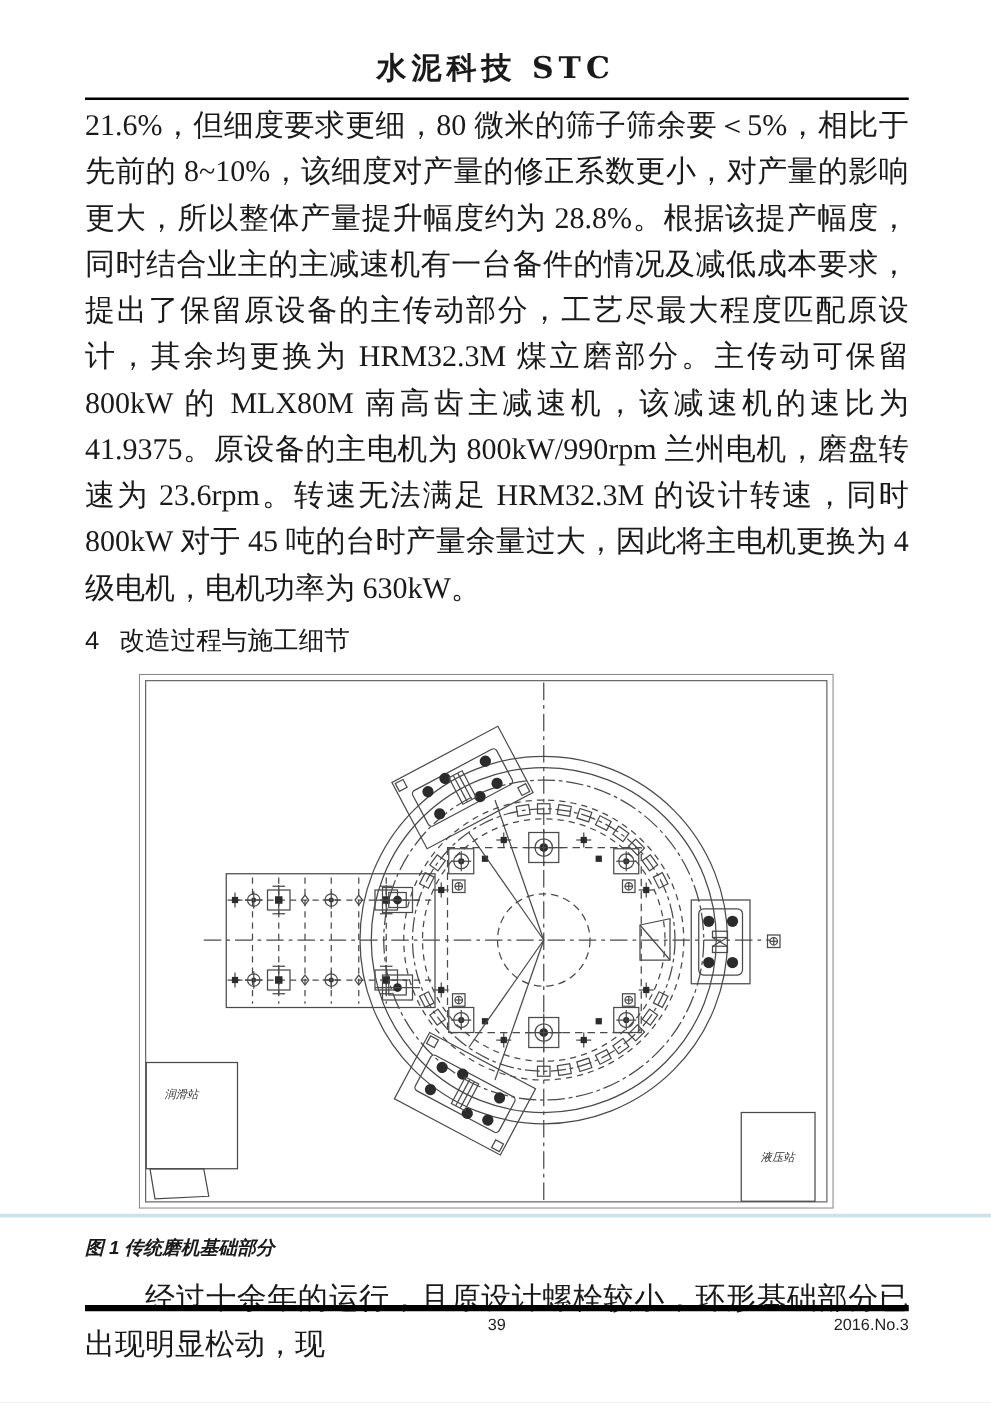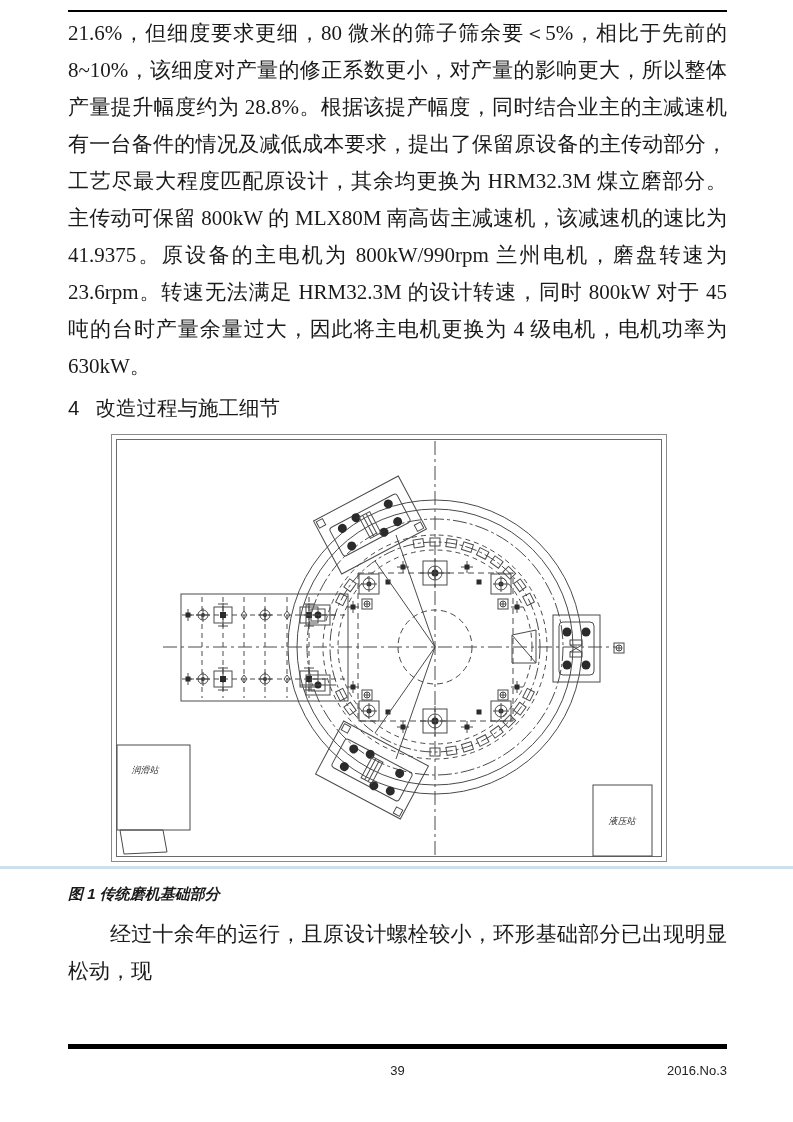--- a/index.html
+++ b/index.html
@@ -6,49 +6,50 @@
   .page{
     position:relative;width:793px;height:1122px;margin:0 auto;background:#ffffff;
     font-family:"Liberation Serif","DejaVu Serif",serif;color:#1a1a1a;overflow:hidden;
   }
   .journal-title{
     text-align:center;font-family:"DejaVu Serif",serif;font-weight:bold;
     font-size:24px;letter-spacing:4px;padding-top:40px;line-height:28px;
   }
   .header-rule{height:2px;background:#000;margin:10px 66px 0 68px;}
   .content{margin:0 66px 0 68px;}
-  .para{font-size:21px;line-height:37px;text-align:justify;margin:0;}
+  .para{font-size:24px;line-height:37px;text-align:justify;margin:0;}
   .para-first{margin-top:3px;}
   .indent{text-indent:2em;}
   .section-heading{
     font-family:"Liberation Sans","DejaVu Sans",sans-serif;font-weight:normal;
     font-size:20.5px;margin:9px 0 6px 0;line-height:28px;
   }
   .section-heading .num{margin-right:16px;}
   .figure-block{margin-top:12px;font-style:italic;}
   .drawing{display:block;margin-left:43px;}
   .blue-rule{height:3px;background:#cde1ec;margin:4px -66px 0 -68px;}
   .fig-caption{
     font-family:"Liberation Sans","DejaVu Sans",sans-serif;
     font-weight:bold;font-size:15px;margin-top:16px;line-height:18px;
   }
   .para-last{margin-top:13px;}
   .footer{position:absolute;left:68px;right:66px;top:1044px;}
   .footer-rule{height:5px;background:#000;}
-  .footer-row{position:relative;height:20px;margin-top:14px;
+  .footer-row{position:relative;height:20px;margin-top:3px;
     font-family:"Liberation Sans","DejaVu Sans",sans-serif;font-size:13px;color:#222;}
   .page-num{position:absolute;left:0;right:0;text-align:center;}
   .issue{position:absolute;right:0;top:0;}
   svg .lbl{font-family:"Liberation Sans","DejaVu Sans",sans-serif;font-size:9px;fill:#333;stroke:none;}
 </style>
 </head>
 <body>
 
 <div class="page">
 
+  <div class="journal-title">水泥科技 STC</div>
   <div class="header-rule"></div>
 
   <div class="content">
     <p class="para para-first">21.6%，但细度要求更细，80 微米的筛子筛余要＜5%，相比于先前的 8~10%，该细度对产量的修正系数更小，对产量的影响更大，所以整体产量提升幅度约为 28.8%。根据该提产幅度，同时结合业主的主减速机有一台备件的情况及减低成本要求，提出了保留原设备的主传动部分，工艺尽最大程度匹配原设计，其余均更换为 HRM32.3M 煤立磨部分。主传动可保留 800kW 的 MLX80M 南高齿主减速机，该减速机的速比为 41.9375。原设备的主电机为 800kW/990rpm 兰州电机，磨盘转速为 23.6rpm。转速无法满足 HRM32.3M 的设计转速，同时 800kW 对于 45 吨的台时产量余量过大，因此将主电机更换为 4 级电机，电机功率为 630kW。</p>
 
     <h2 class="section-heading"><span class="num">4</span><span>改造过程与施工细节</span></h2>
 
 
     <div class="figure-block">
       <svg class="drawing" width="556" height="428" viewBox="0 0 556 428" fill="none" stroke="#4a4a4a" stroke-width="1">

